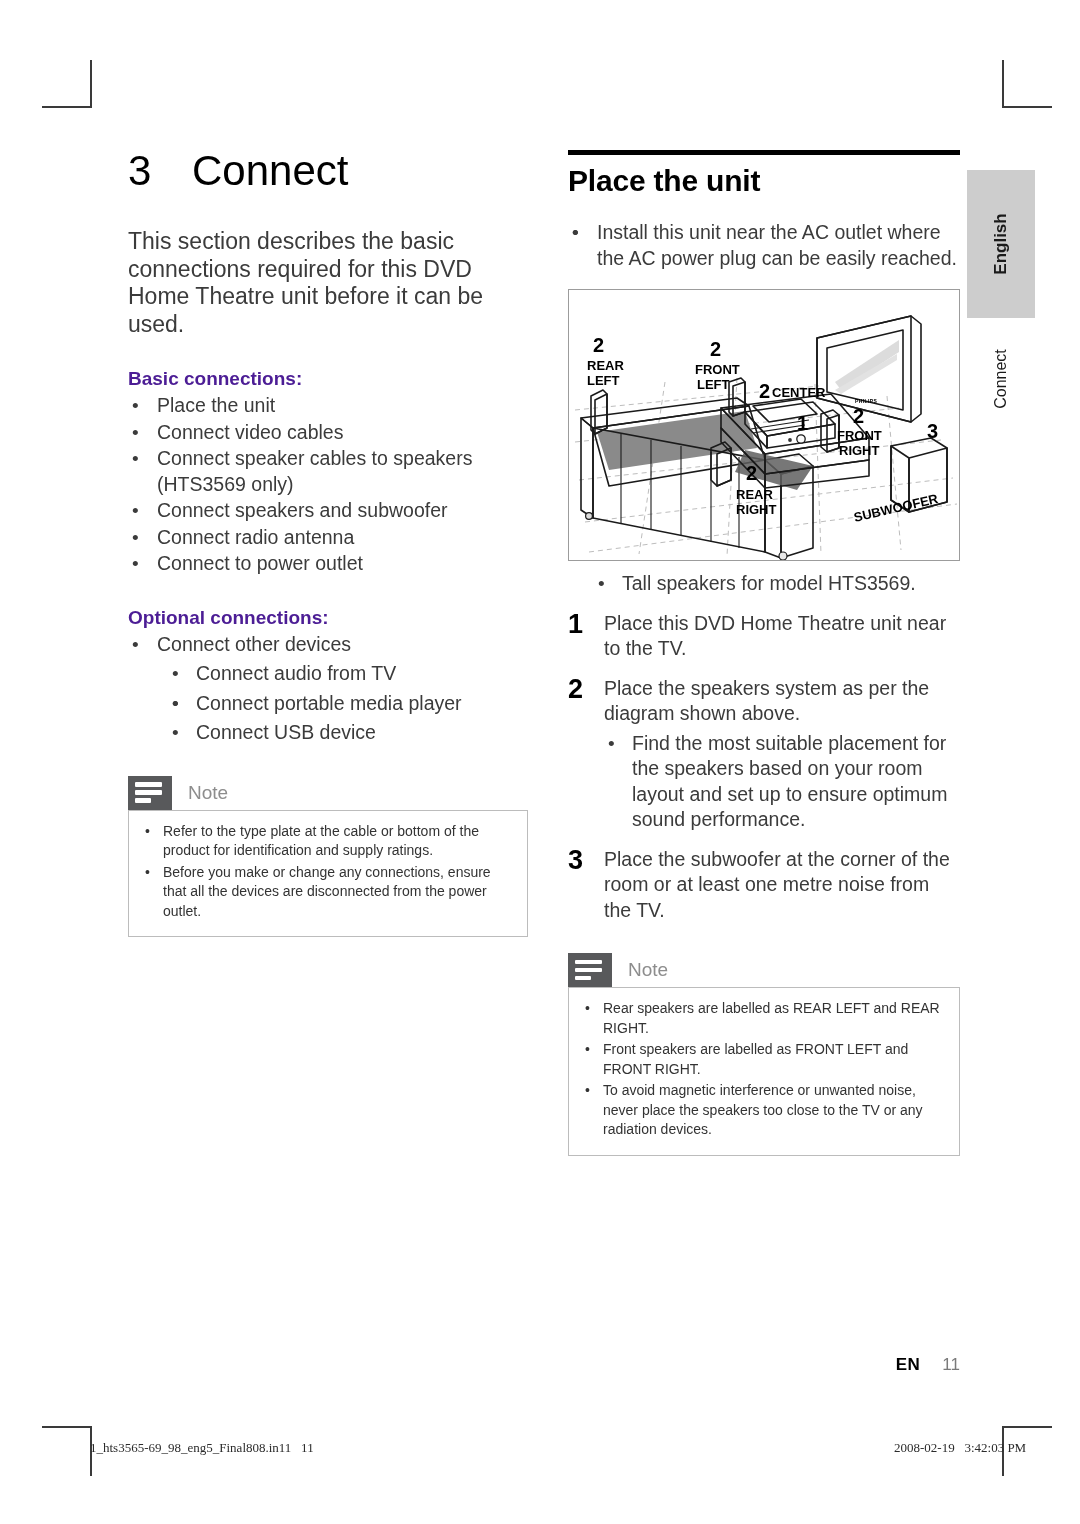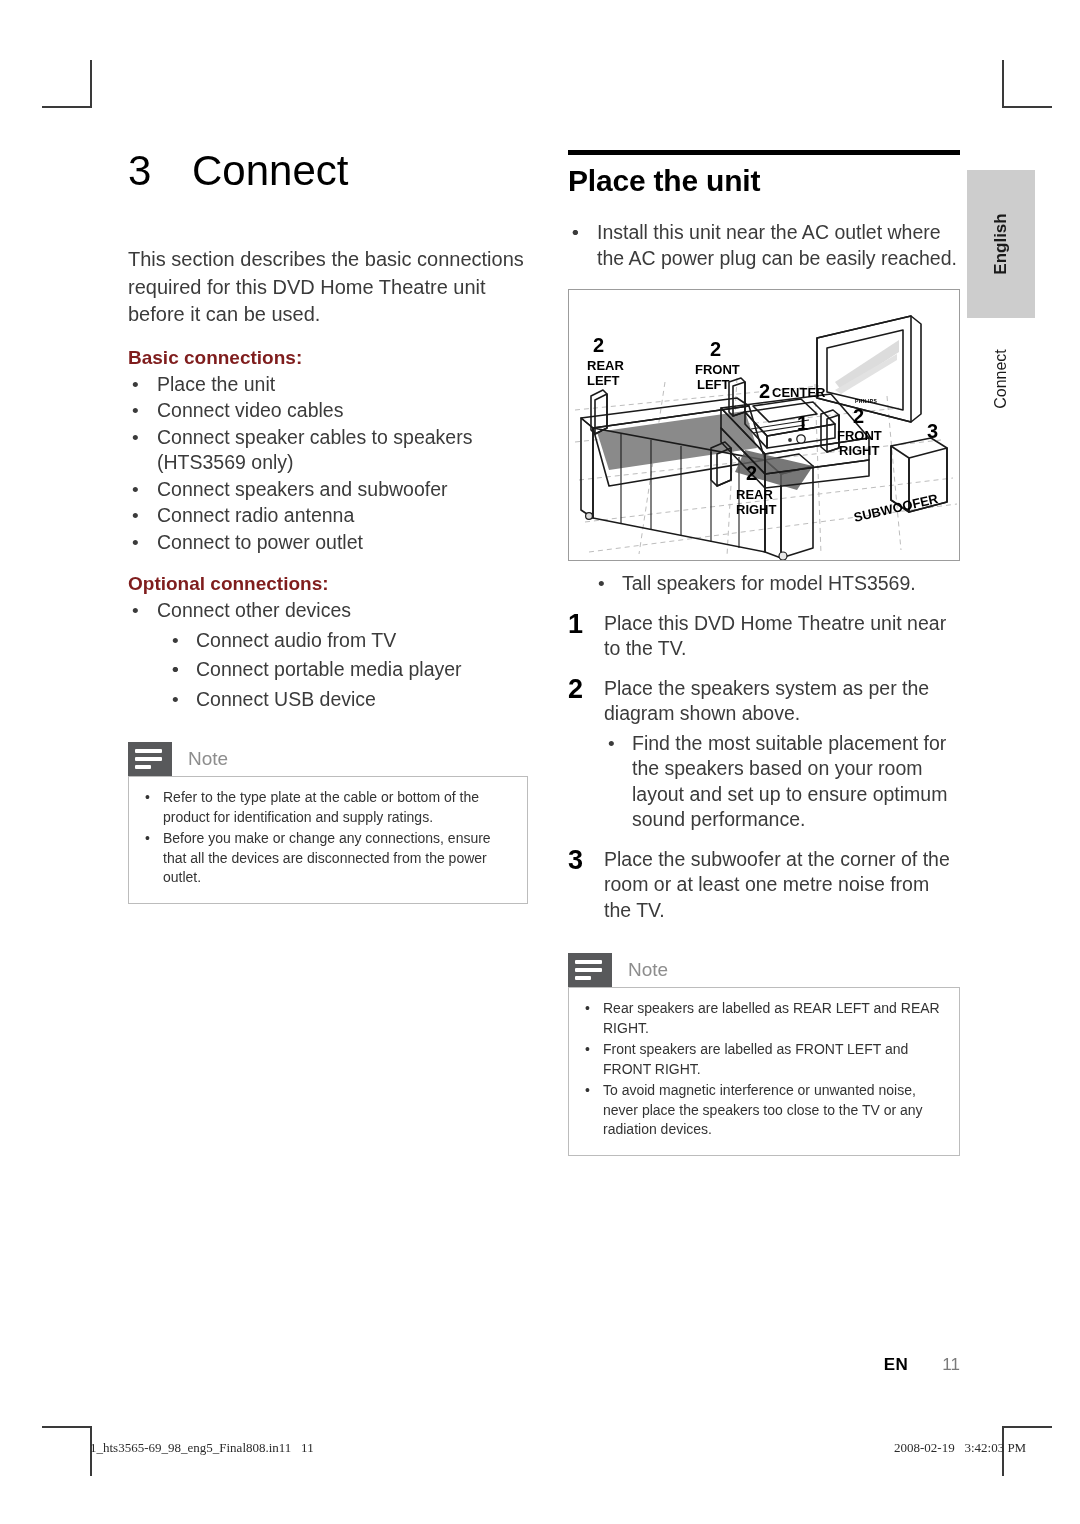--- a/index.html
+++ b/index.html
@@ -42,27 +42,27 @@
   .chapter { display: flex; align-items: baseline; }
   .chapter-num {
     font-size: 42px; font-weight: 400; letter-spacing: 0;
     color: #000; line-height: 1; width: 64px;
   }
   .chapter-title {
     font-size: 42px; font-weight: 400; color: #000; line-height: 1;
   }
 
   .intro {
-    margin-top: 54px; font-size: 20px; line-height: 27.5px;
+    margin-top: 36px; font-size: 23px; line-height: 27.5px;
     color: #3b3b3b; font-weight: 300;
   }
 
   .subhead {
-    margin-top: 16px; font-size: 19px; line-height: 26px;
-    color: #7f1d1d; font-weight: 600;
+    margin-top: 28px; font-size: 19px; line-height: 26px;
+    color: #4c1d95; font-weight: 600;
   }
 
   ul.bl { list-style: none; }
   ul.bl li {
     position: relative; padding-left: 29px;
     font-size: 19.5px; line-height: 25.5px; color: #3b3b3b; font-weight: 300;
     margin-top: 1px;
   }
   ul.bl li .dot {
     position: absolute; left: 4px; top: 0; font-size: 19px; color: #3b3b3b;
@@ -142,21 +142,21 @@
     transform: translate(-50%,-50%) rotate(-90deg);
     white-space: nowrap; font-size: 16px; color: #1a1a1a; font-weight: 400;
   }
 
   
   .pagenum {
     position: absolute; left: 780px; top: 1355px; width: 180px;
     text-align: right; font-size: 17px;
   }
   .pagenum .en { font-weight: 600; color: #000; letter-spacing: .5px; }
-  .pagenum .no { color: #7a7a7a; margin-left: 34px; }
+  .pagenum .no { color: #7a7a7a; margin-left: 22px; }
 
   
   .footer {
     position: absolute; left: 0; top: 1440px; width: 1080px;
     font-family: "Liberation Serif", serif; font-size: 13px; color: #2b2b2b;
   }
   .footer .fl { position: absolute; left: 90px; top: 0; white-space: pre; }
   .footer .fr { position: absolute; left: 848px; top: 0; white-space: pre; margin-left: 46px; }
 </style>
 </head>

